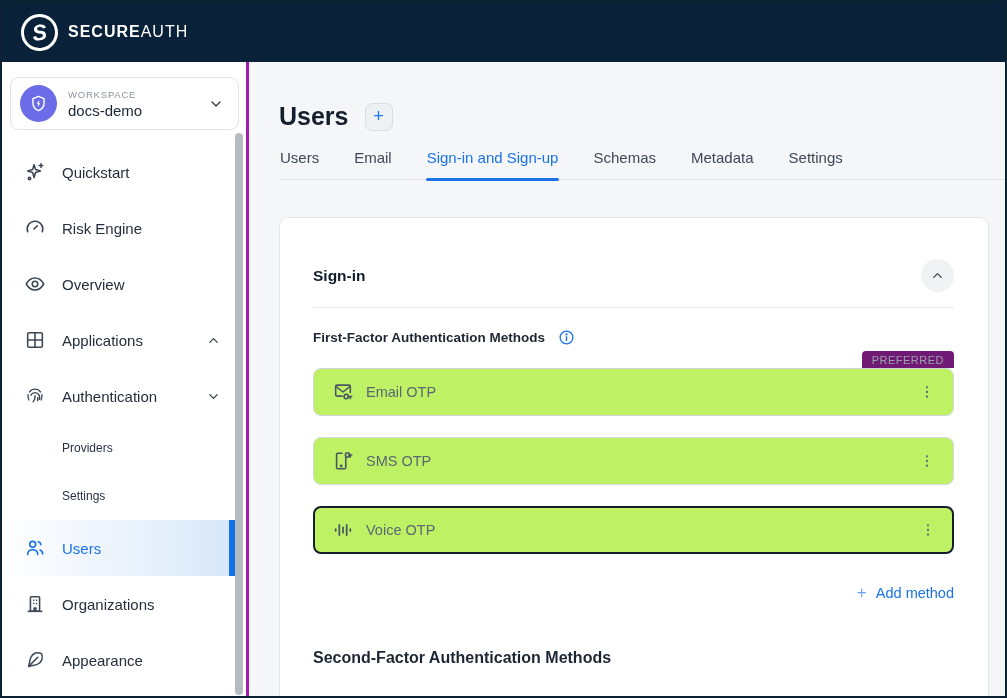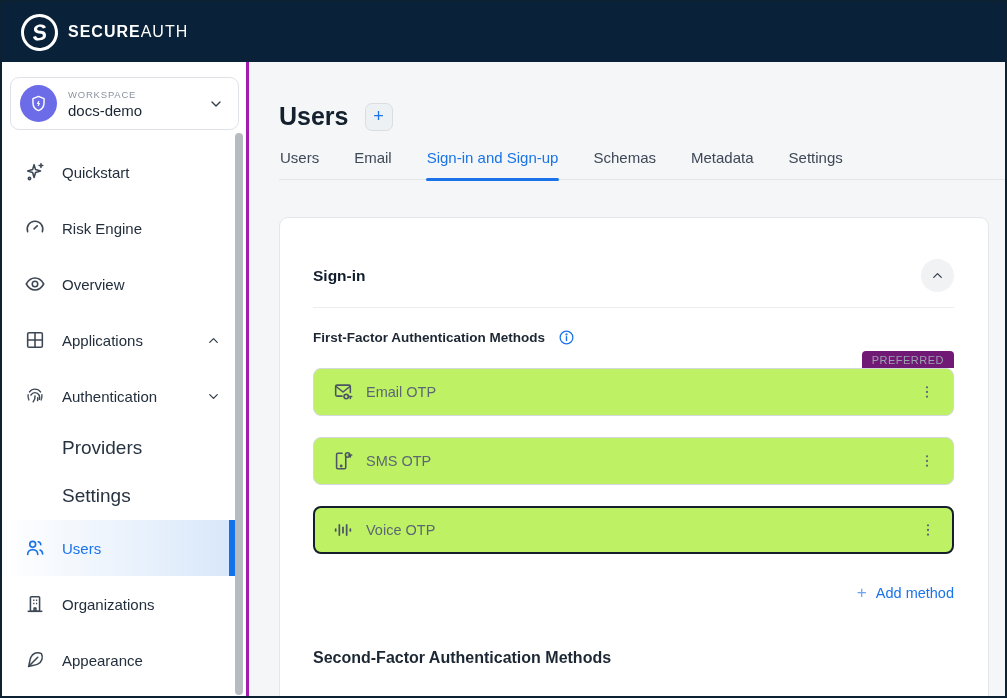--- a/index.html
+++ b/index.html
@@ -35,21 +35,21 @@
   .ws-name { font-size:15px; color:#1b2634; margin-top:2px; }
   .chev { stroke:#333e4b; stroke-width:2; fill:none; stroke-linecap:round; stroke-linejoin:round; }
 
   
   .nav { margin-top:14px; padding-right:11px; }
   .nav-item { height:56px; display:flex; align-items:center; padding:0 14px 0 22px;
               cursor:pointer; color:#242f3d; }
   .nav-item svg.nicon { stroke:#3c4754; }
   .nav-item .nlabel { margin-left:16px; font-size:15px; }
   .nav-item .spacer { margin-left:auto; }
-  .nav-sub { height:48px; display:flex; align-items:center; padding-left:60px; font-size:19px;
+  .nav-sub { height:48px; display:flex; align-items:center; padding-left:60px; font-size:12px;
              color:#273341; cursor:pointer; }
   .nav-item.active { background:linear-gradient(90deg,#ffffff 0%, #e3eefb 75%, #d8e7fa 100%);
                      border-right:6px solid #1472e8; color:#1a73e8; padding-right:8px; }
   .nav-item.active svg.nicon { stroke:#1a73e8; }
   .sb-thumb { position:absolute; top:71px; right:3px; width:8px; height:562px;
               background:#b6bbc1; border-radius:4px; }
 
   
   .page-head { display:flex; align-items:center; margin:40px 0 0 30px; }
   .page-title { font-size:25px; font-weight:700; color:#15202e; }

